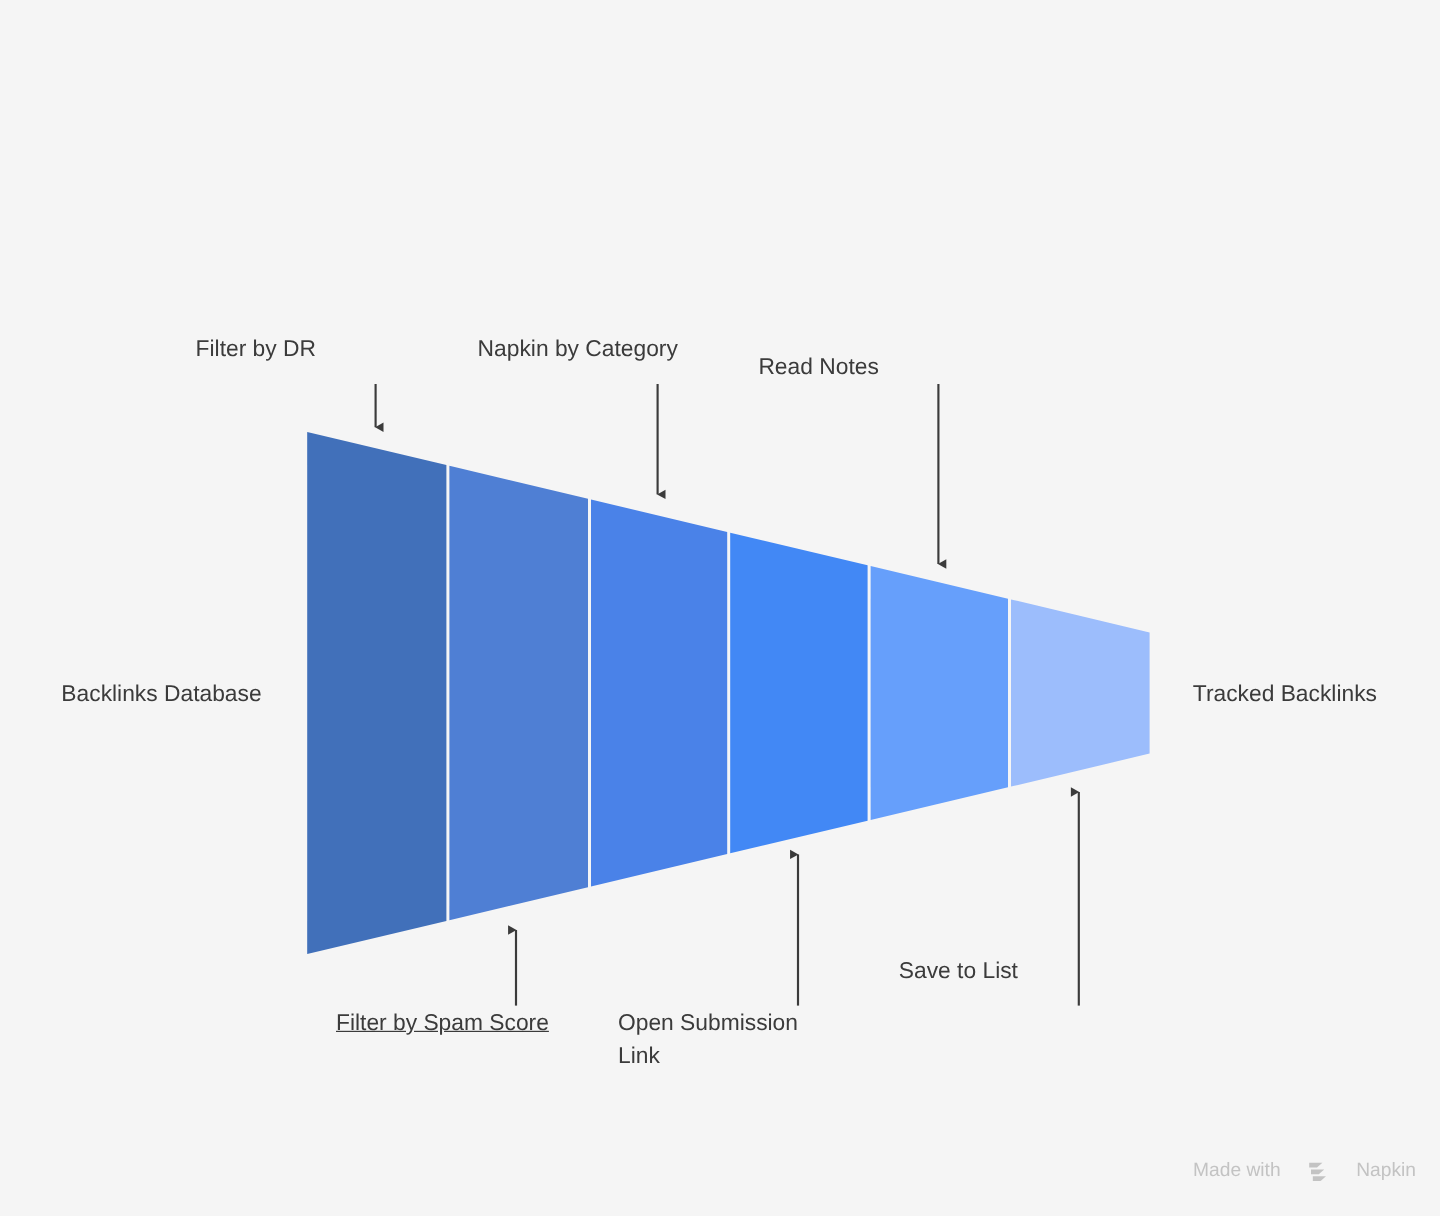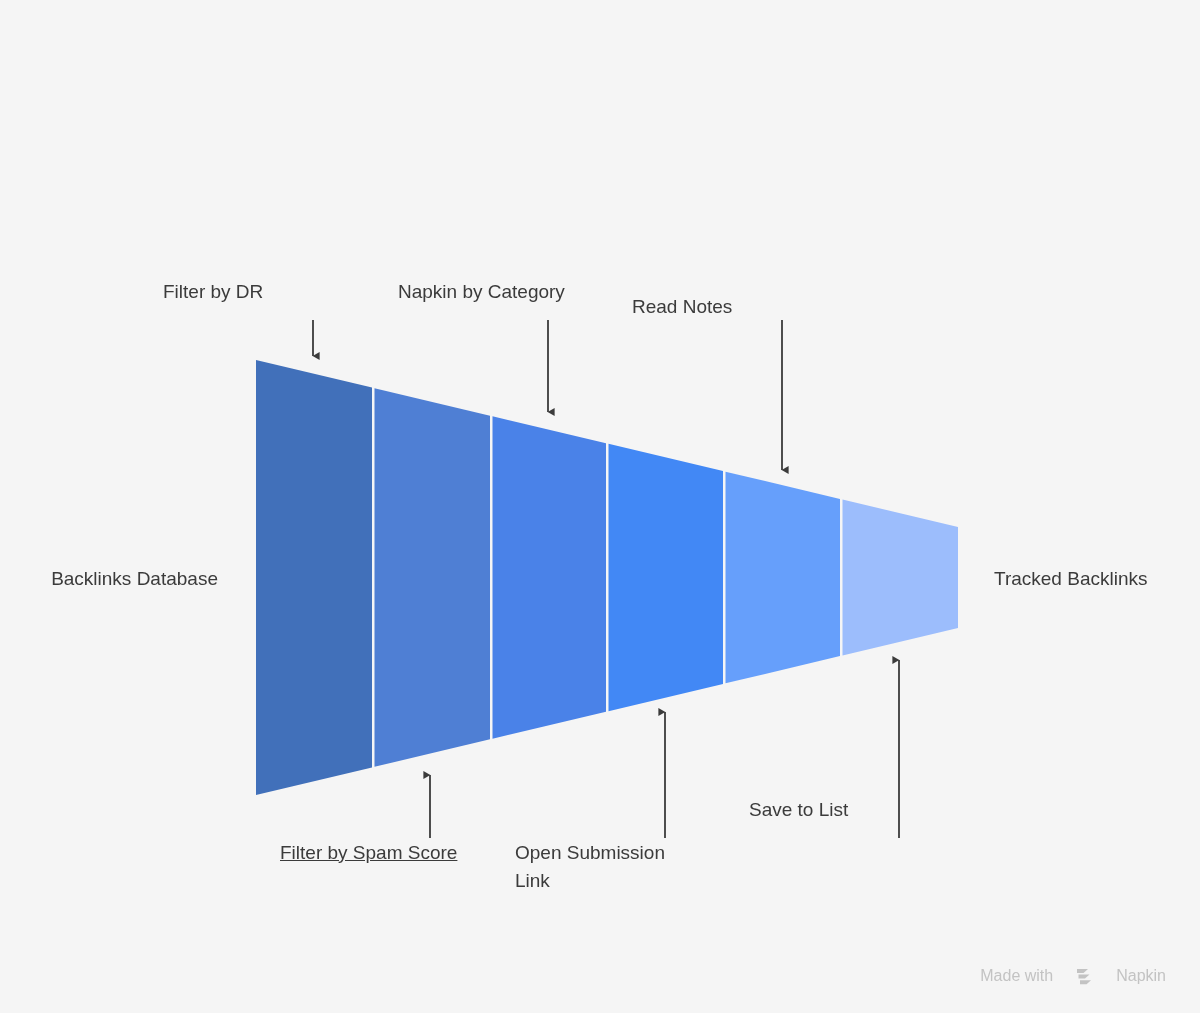--- a/index.html
+++ b/index.html
@@ -36,21 +36,21 @@
     color: #3b3b3b;
     font-size: 19px;
     line-height: 28px;
     white-space: pre-line;
     text-align: left;
   }
   .label.left-anchor  { text-align: right; }
   .label.right-anchor { text-align: left; }
   .watermark {
     position: absolute;
-    right: 34px;
+    right: 20px;
     bottom: 28px;
     display: flex;
     align-items: center;
     gap: 22px;
     color: #c3c3c3;
     font-size: 16px;
   }
   .watermark svg { display: block; }
   .funnel-svg {
     position: absolute;

